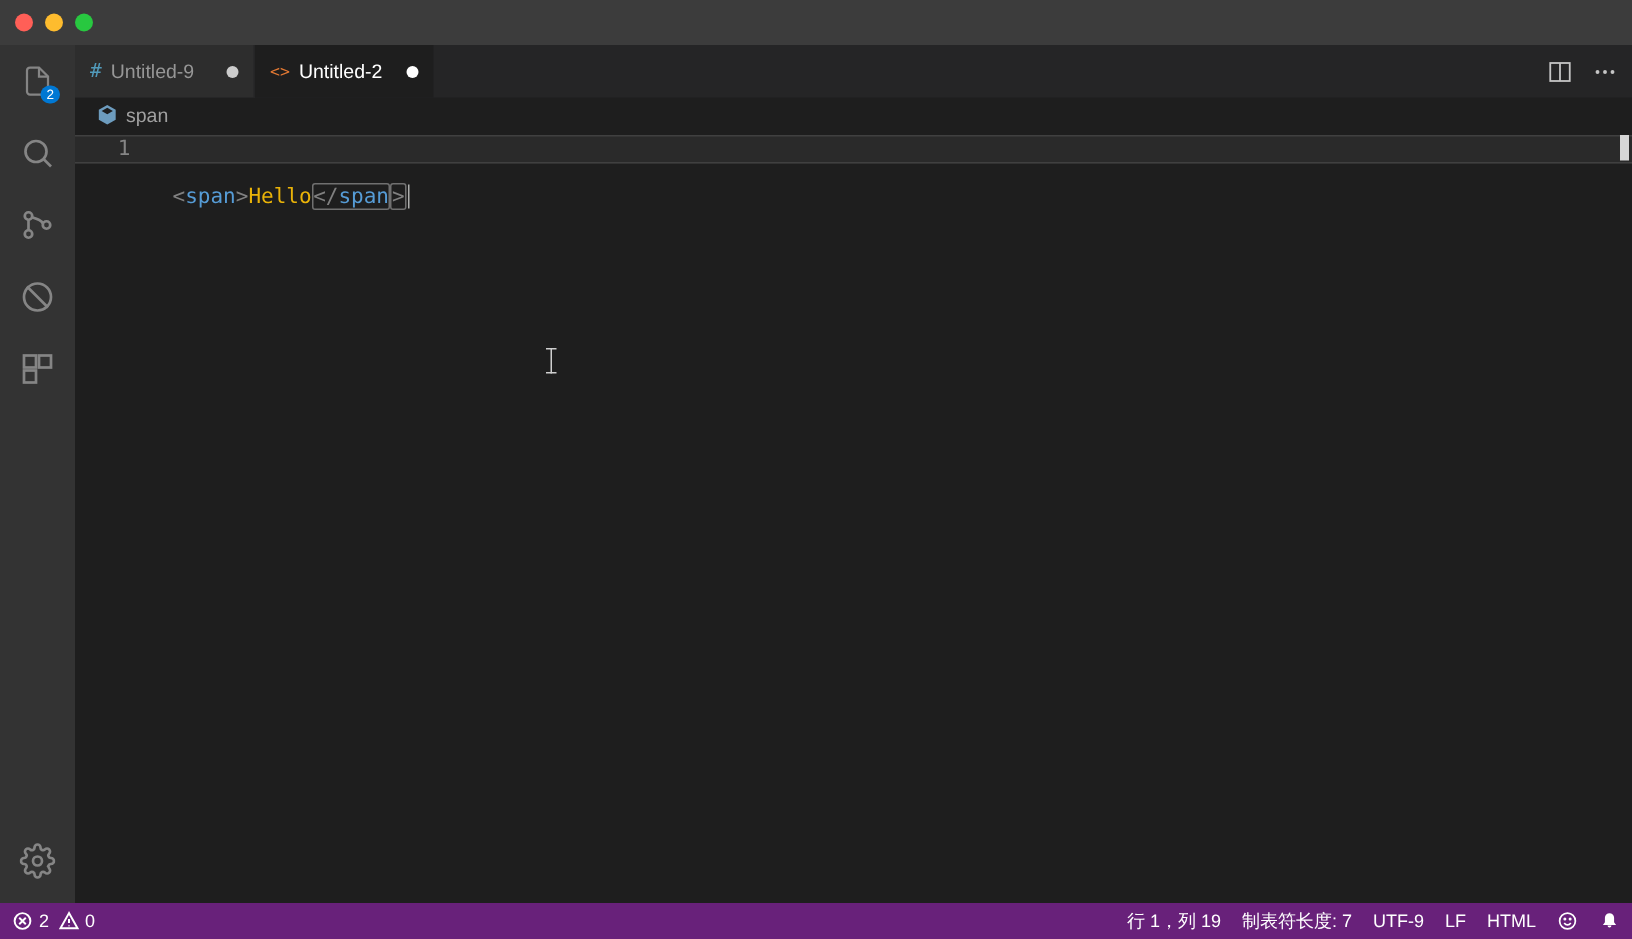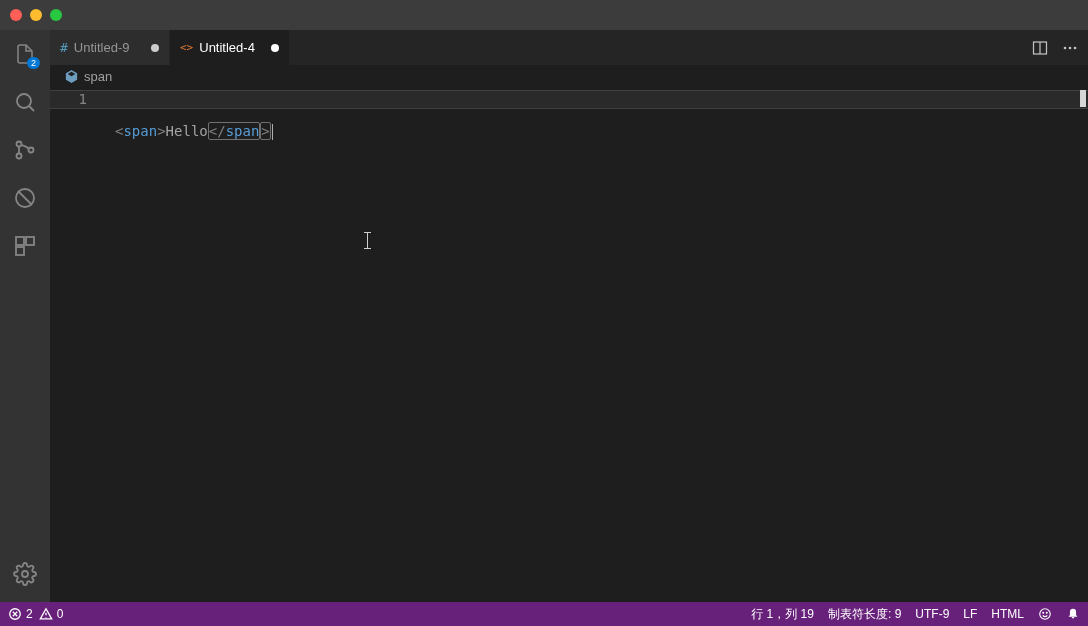--- a/index.html
+++ b/index.html
@@ -78,21 +78,21 @@
   .code-area {
     position:absolute; left:65px; right:0; top:3px;
     white-space:pre;
   }
   .line-highlight {
     position:absolute; left:0; right:0; top:3px; height:19px;
     background:#2a2a2a; border-top:1px solid #404040; border-bottom:1px solid #404040;
     box-sizing:border-box;
   }
   .line { position:relative; height:19px; line-height:19px; }
-  .tok-bracket{color:#808080;} .tok-tag{color:#569cd6;} .tok-text{color:#a3a3a3;}
+  .tok-bracket{color:#808080;} .tok-tag{color:#569cd6;} .tok-text{color:#eab308;}
   .cursor { display:inline-block; width:1px; height:16px; background:#aeafad; vertical-align:middle; margin-left:1px; }
   .boxed {
     display:inline-block; line-height:16px; padding:0 0;
     border:1px solid #707070;
     border-radius:2px;
     margin:0 0px;
     text-align:center;
   }
   .overview-ruler {
     position:absolute; right:2px; top:3px; width:6px; height:17px;
@@ -178,21 +178,21 @@
   <div class="main">
 
     <div class="tab-row">
       <div class="tab">
         <span style="color:#519aba;font-family:monospace;">#</span>
         <span>Untitled-9</span>
         <span class="dirty-dot"></span>
       </div>
       <div class="tab active">
         <span style="color:#e37933;font-family:monospace;font-size:11px;">&lt;&gt;</span>
-        <span>Untitled-4</span>
+        <span>Untitled-2</span>
         <span class="dirty-dot"></span>
       </div>
       <div class="tab-actions">
         <svg viewBox="0 0 16 16" fill="none" stroke="currentColor" stroke-width="1.2">
             <rect x="1.5" y="2" width="13" height="12"></rect>
             <line x1="8" y1="2" x2="8" y2="14"></line>
           </svg>
         <svg viewBox="0 0 16 16" fill="currentColor">
             <circle cx="3" cy="8" r="1.3"></circle>
             <circle cx="8" cy="8" r="1.3"></circle>
@@ -237,21 +237,21 @@
           <path d="M8 6.5v3M8 11.5v.5"></path>
         </svg>
       <span>0</span>
     </div>
   </div>
   <div class="status-right">
     <div class="status-item">
         <span>行 1，列 19</span>
       </div>
     <div class="status-item">
-        <span>制表符长度: 9</span>
+        <span>制表符长度: 7</span>
       </div>
     <div class="status-item">
         <span>UTF-9</span>
       </div>
     <div class="status-item">
         <span>LF</span>
       </div>
     <div class="status-item">
         <span>HTML</span>
       </div>

